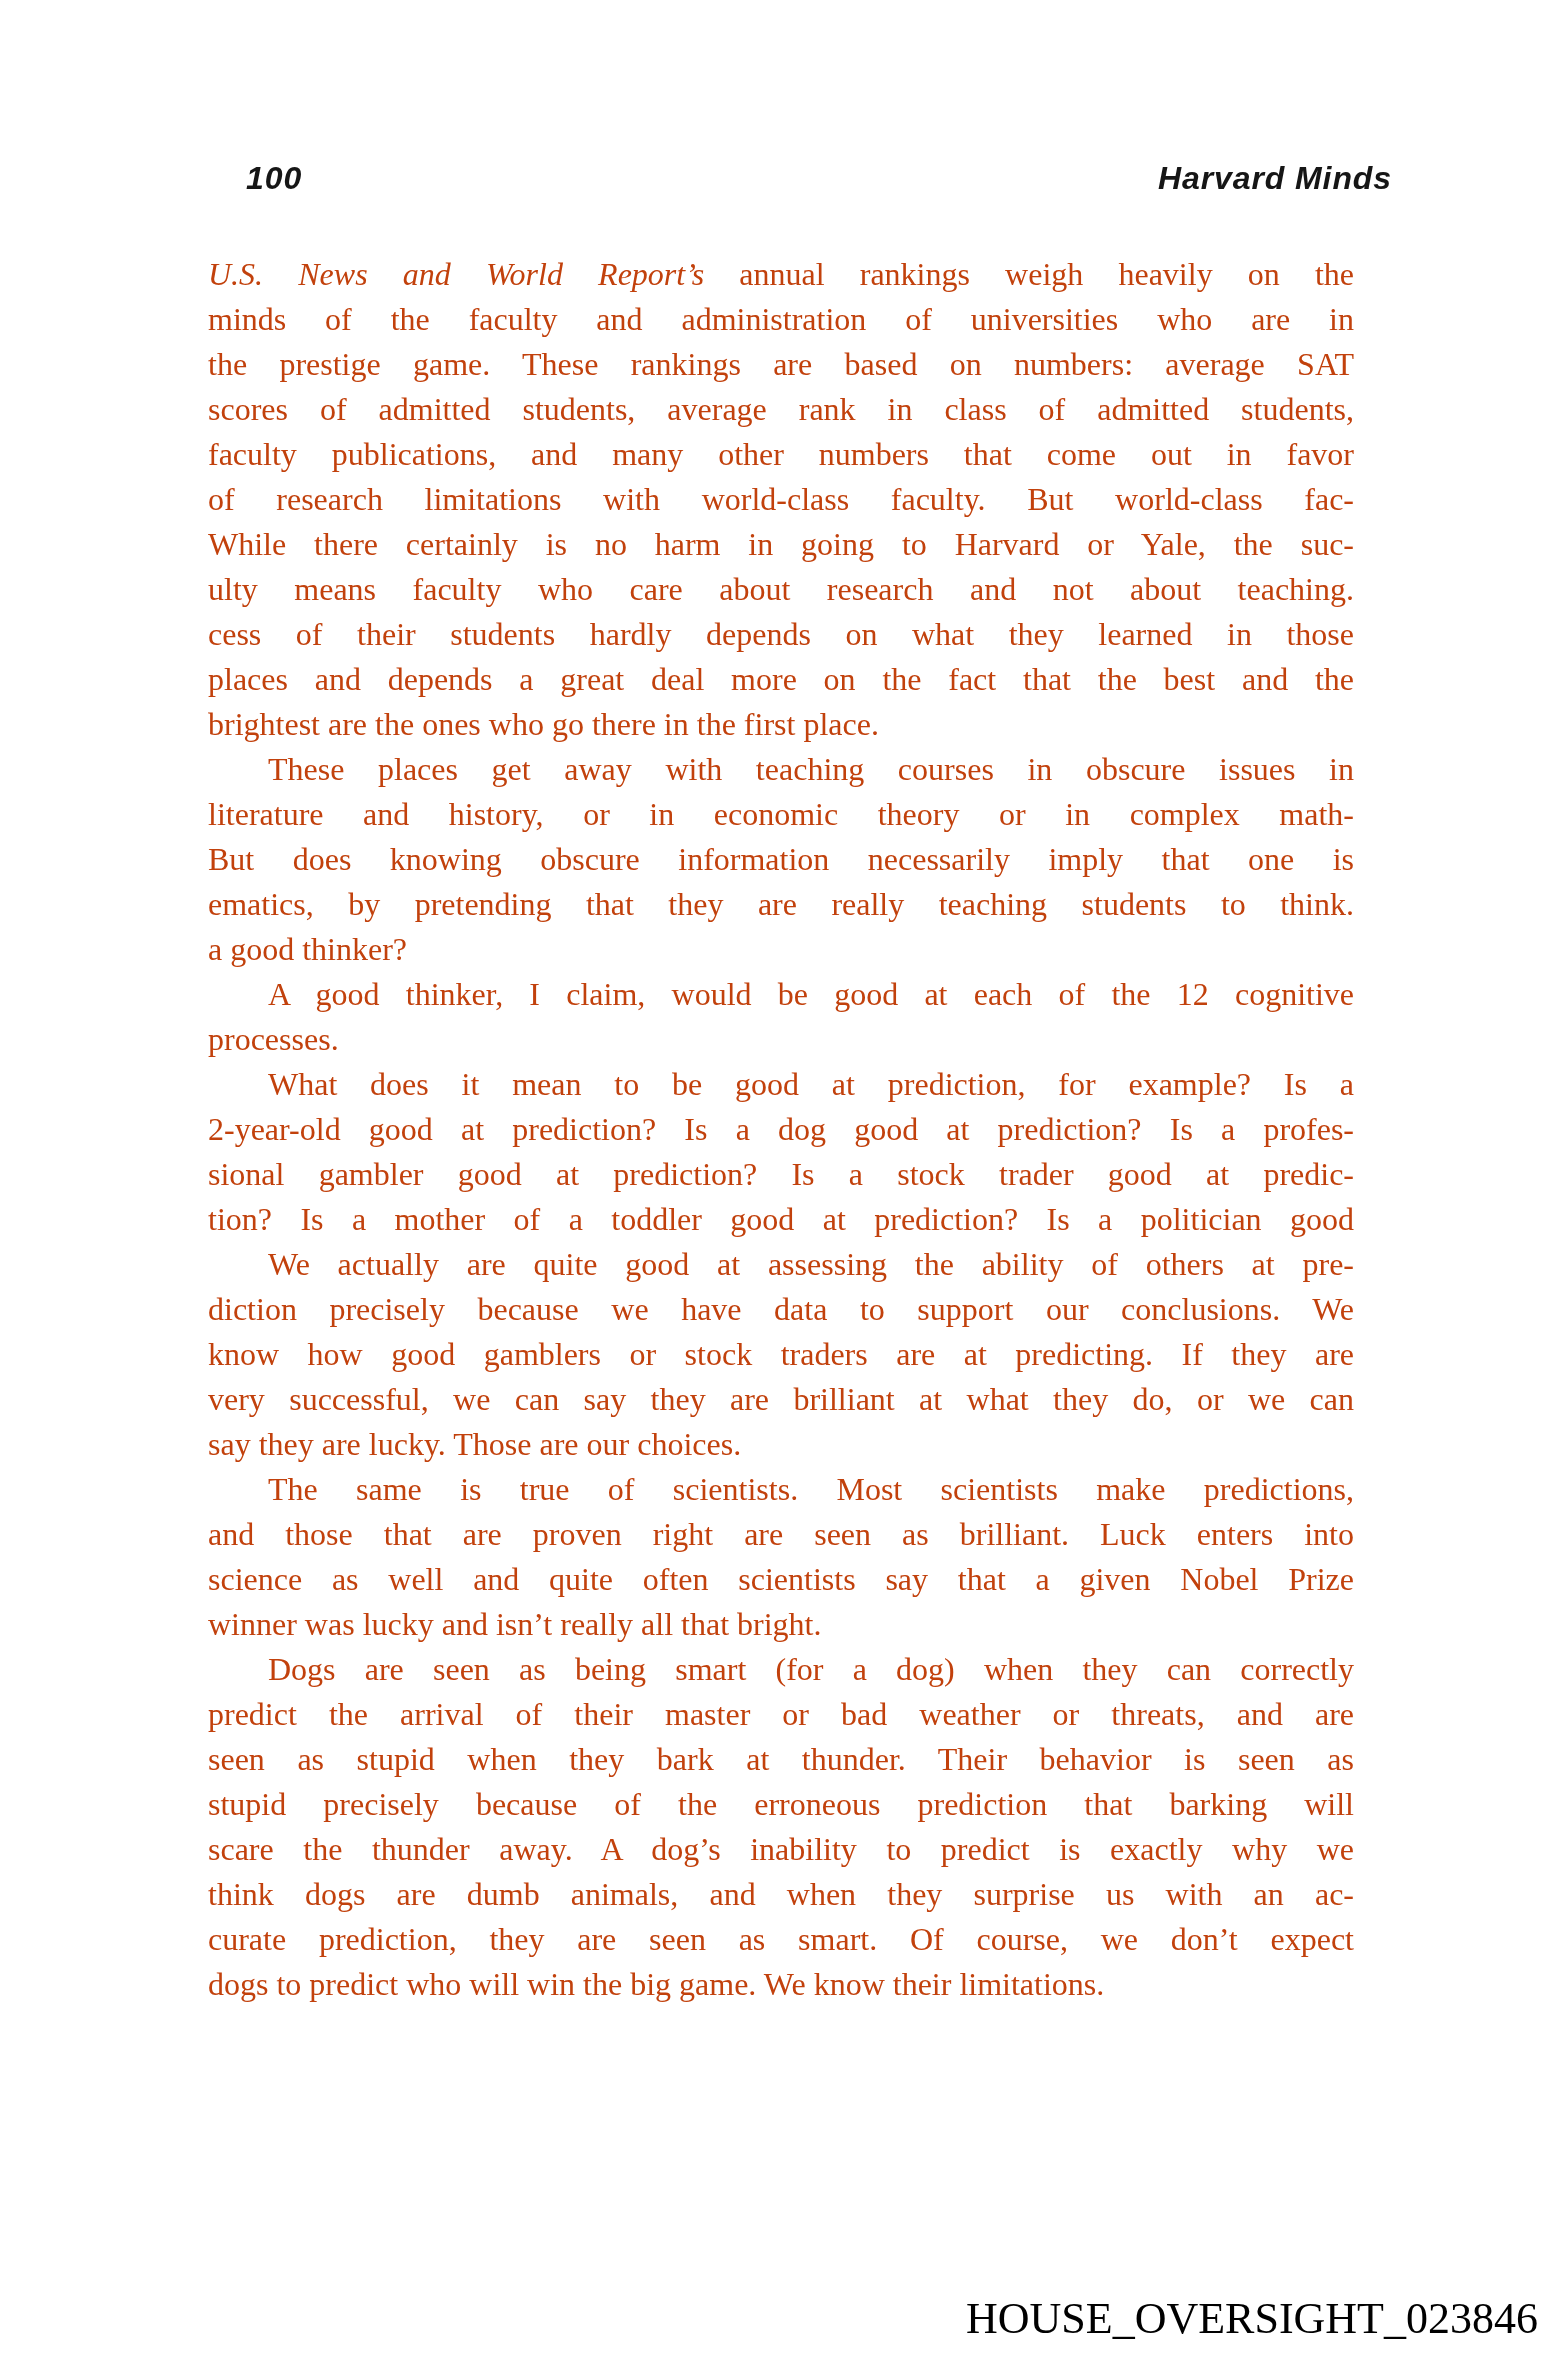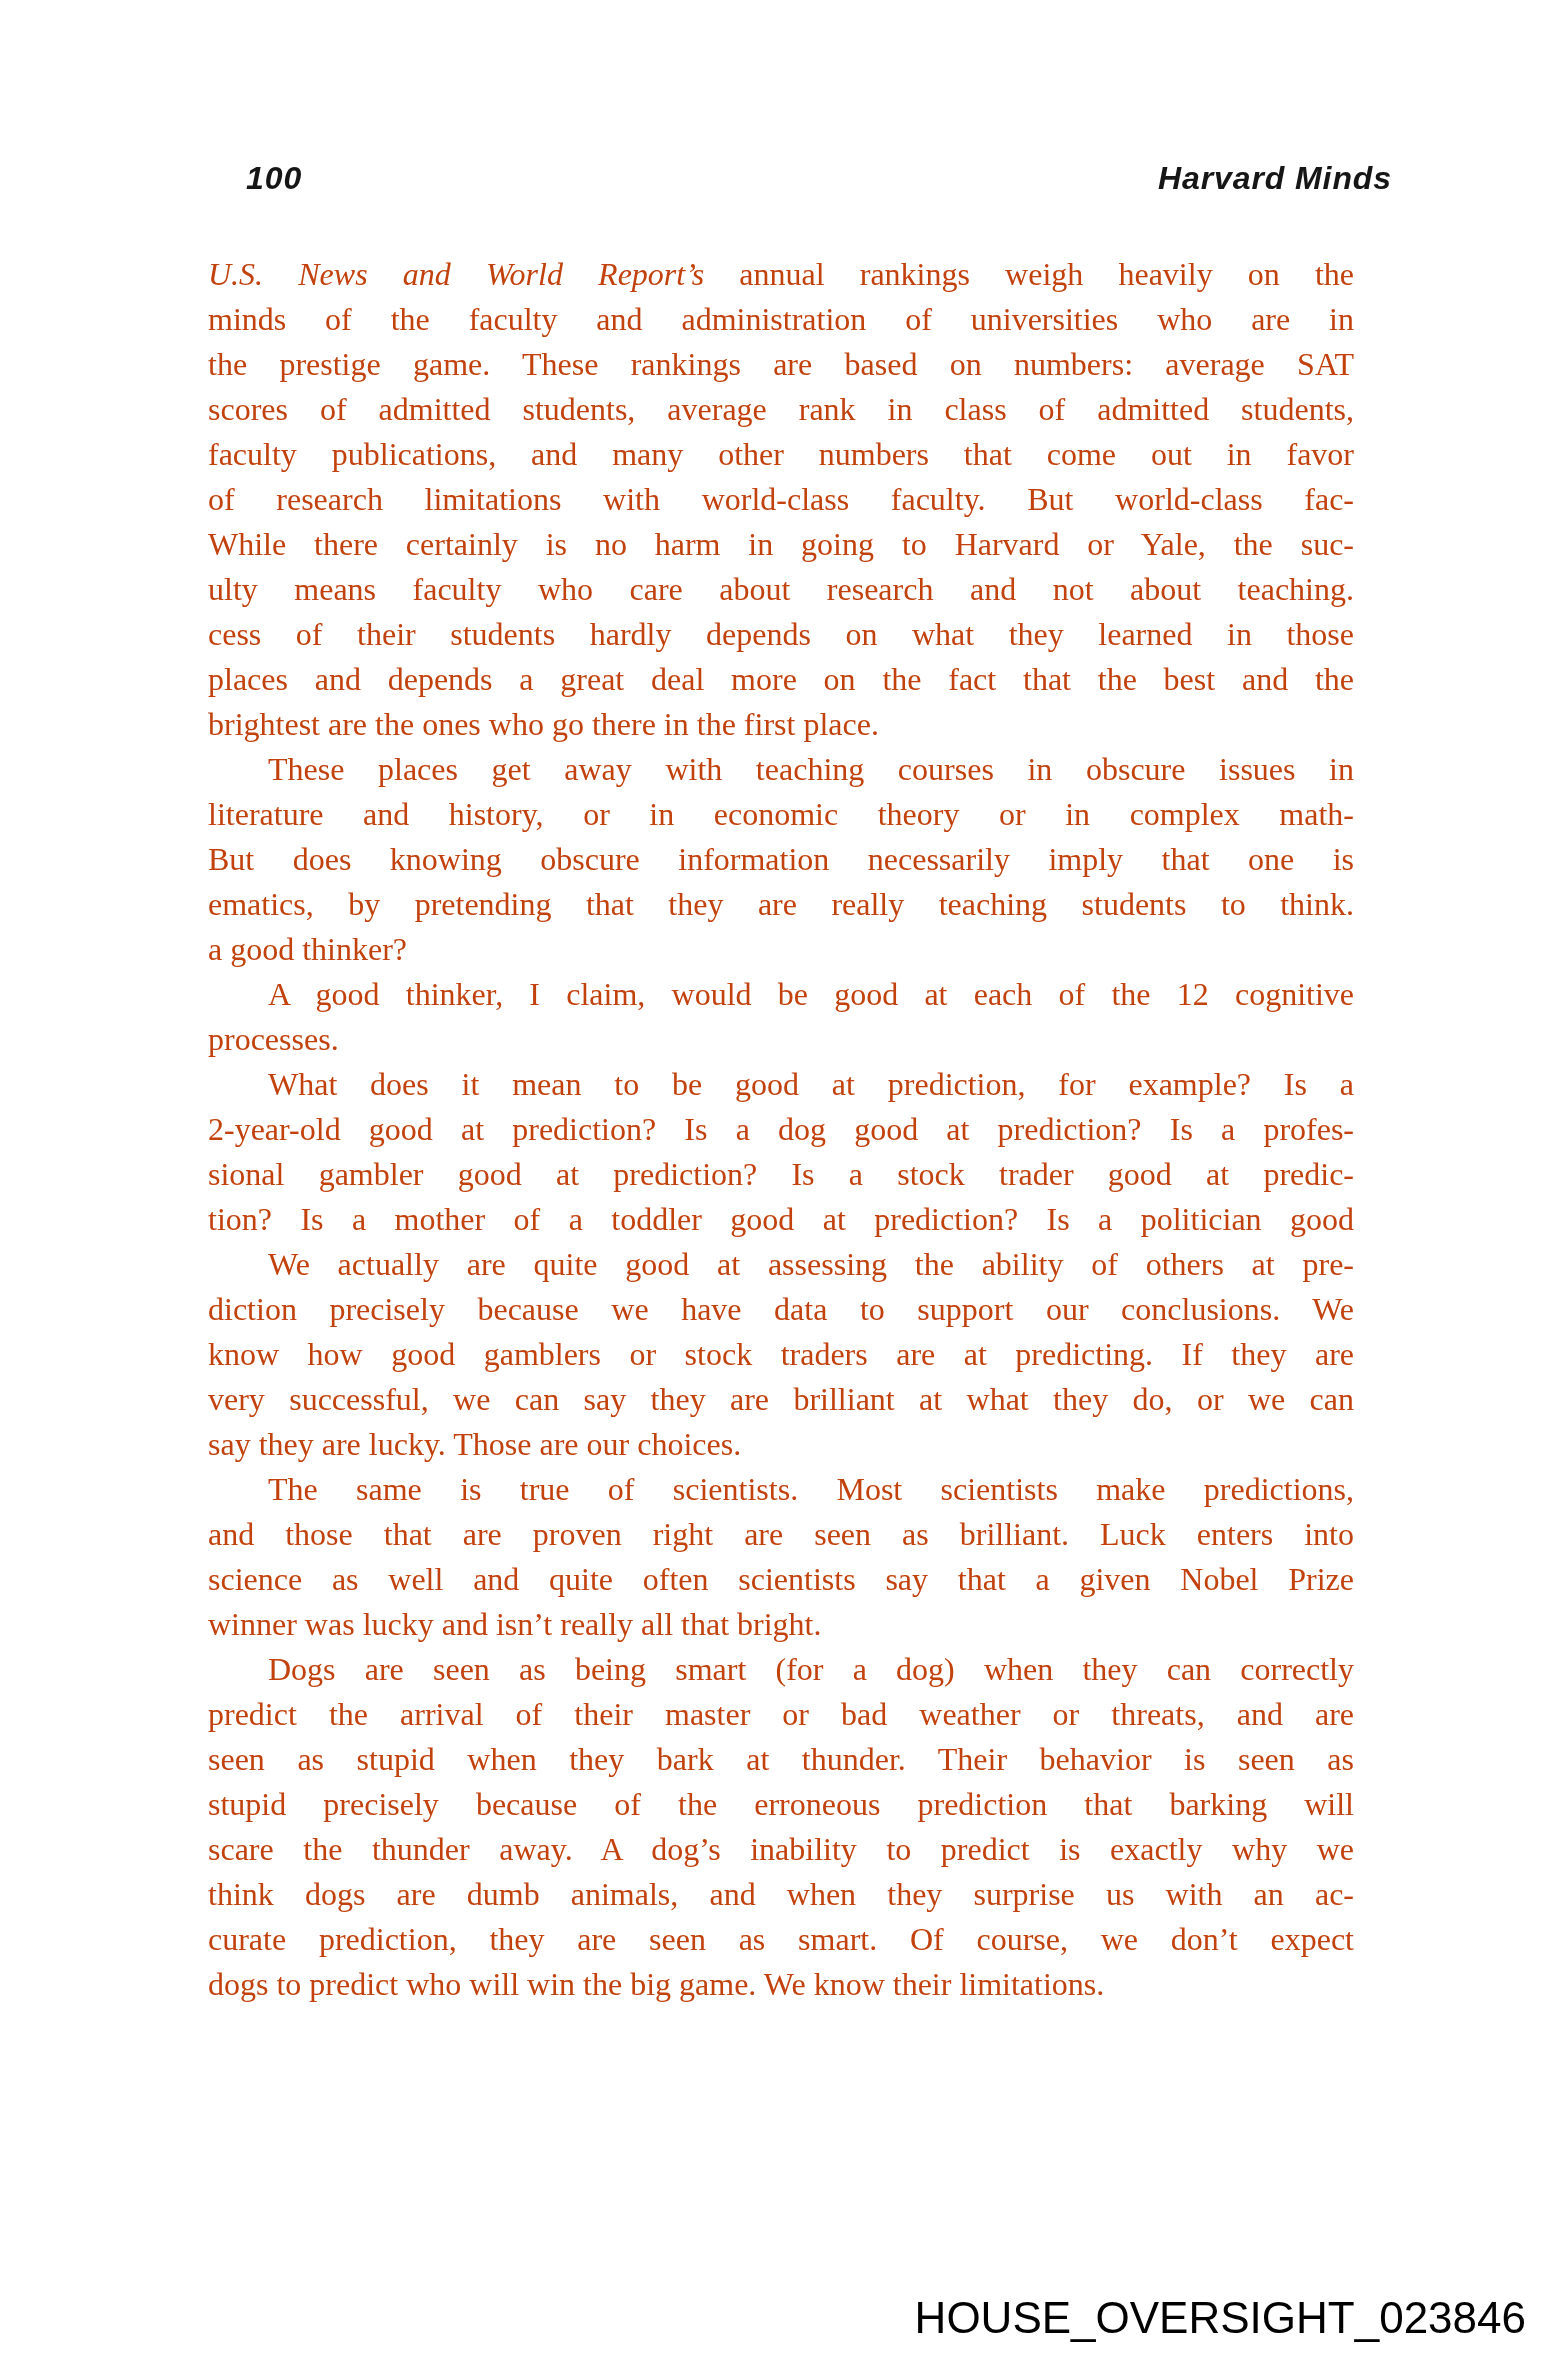--- a/index.html
+++ b/index.html
@@ -40,23 +40,23 @@
   .line {
     text-align: justify;
     text-align-last: justify;
     white-space: normal;
   }
   .line-final { text-align-last: left; }
   .line-indent { padding-left: 60px; }
   .ital { font-style: italic; }
   .bates-stamp {
     position: absolute;
-    right: 36px;
+    right: 24px;
     top: 2293px;
-    font-family: Liberation Sans, sans-serif;
+    font-family: Liberation Serif, serif;
     font-size: 44px;
     color: #000000;
     letter-spacing: 0px;
     white-space: nowrap;
   }
 </style>
 </head>
 <body>
 
 <div class="page">

